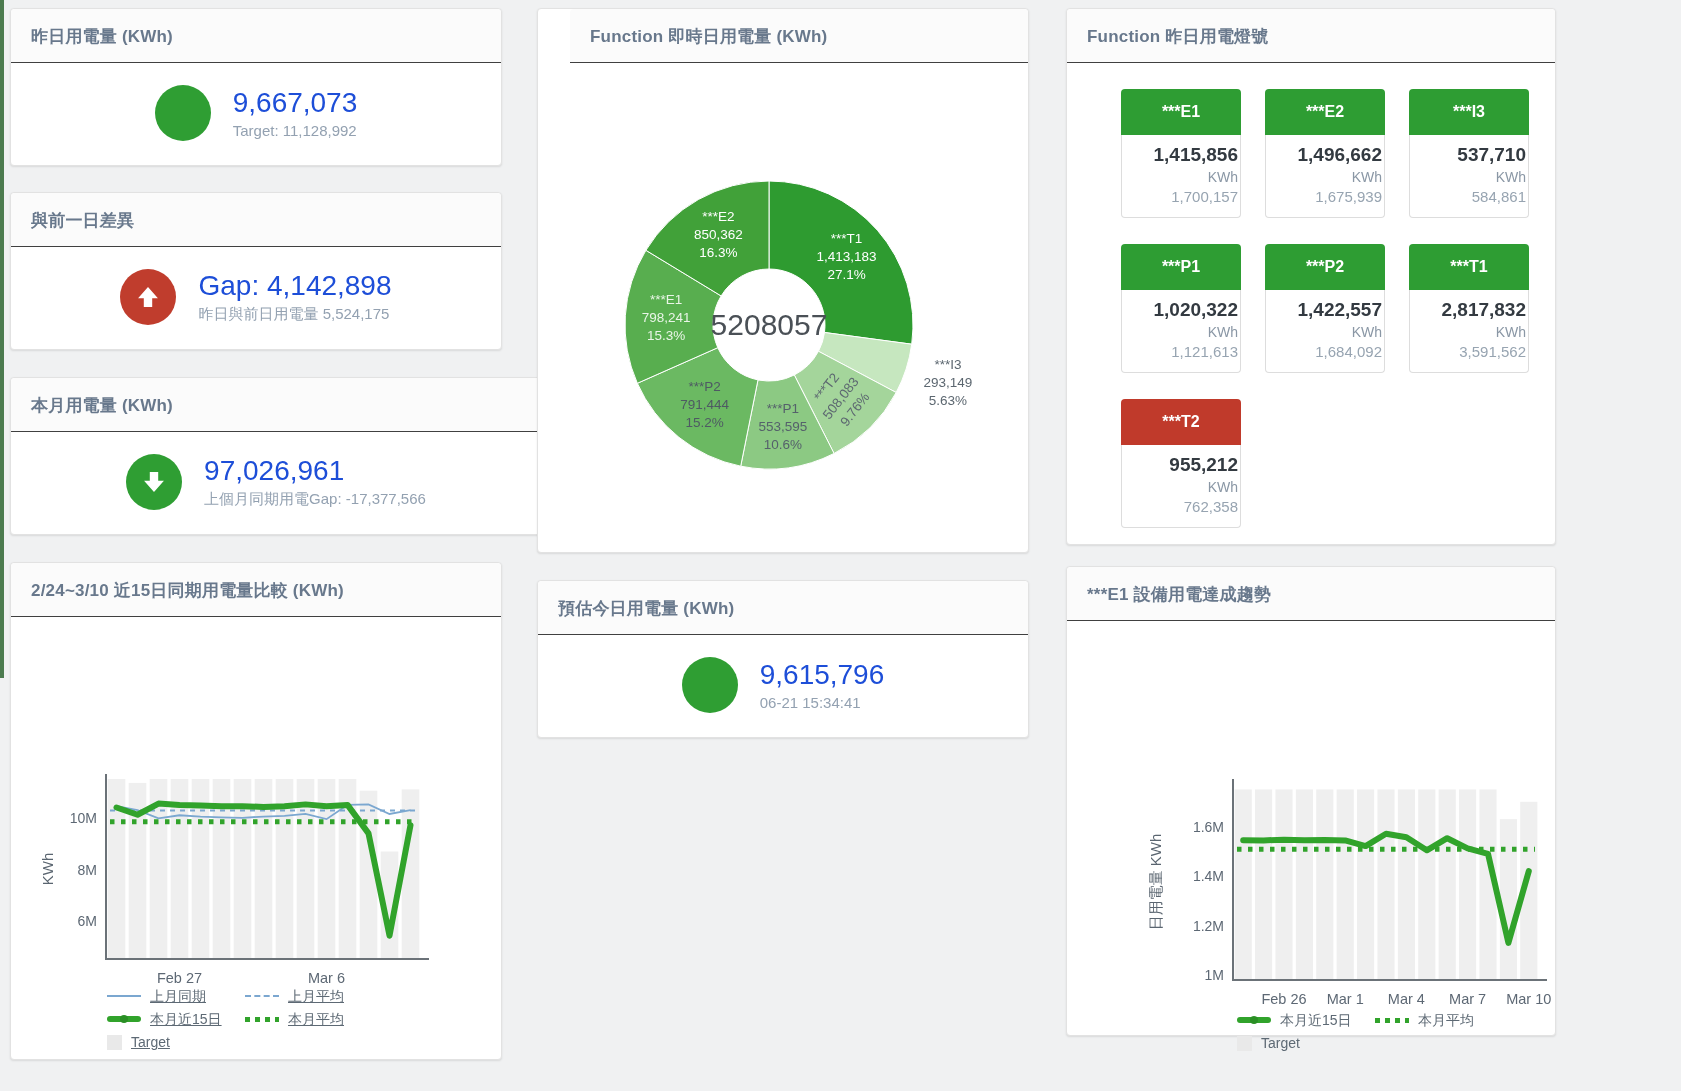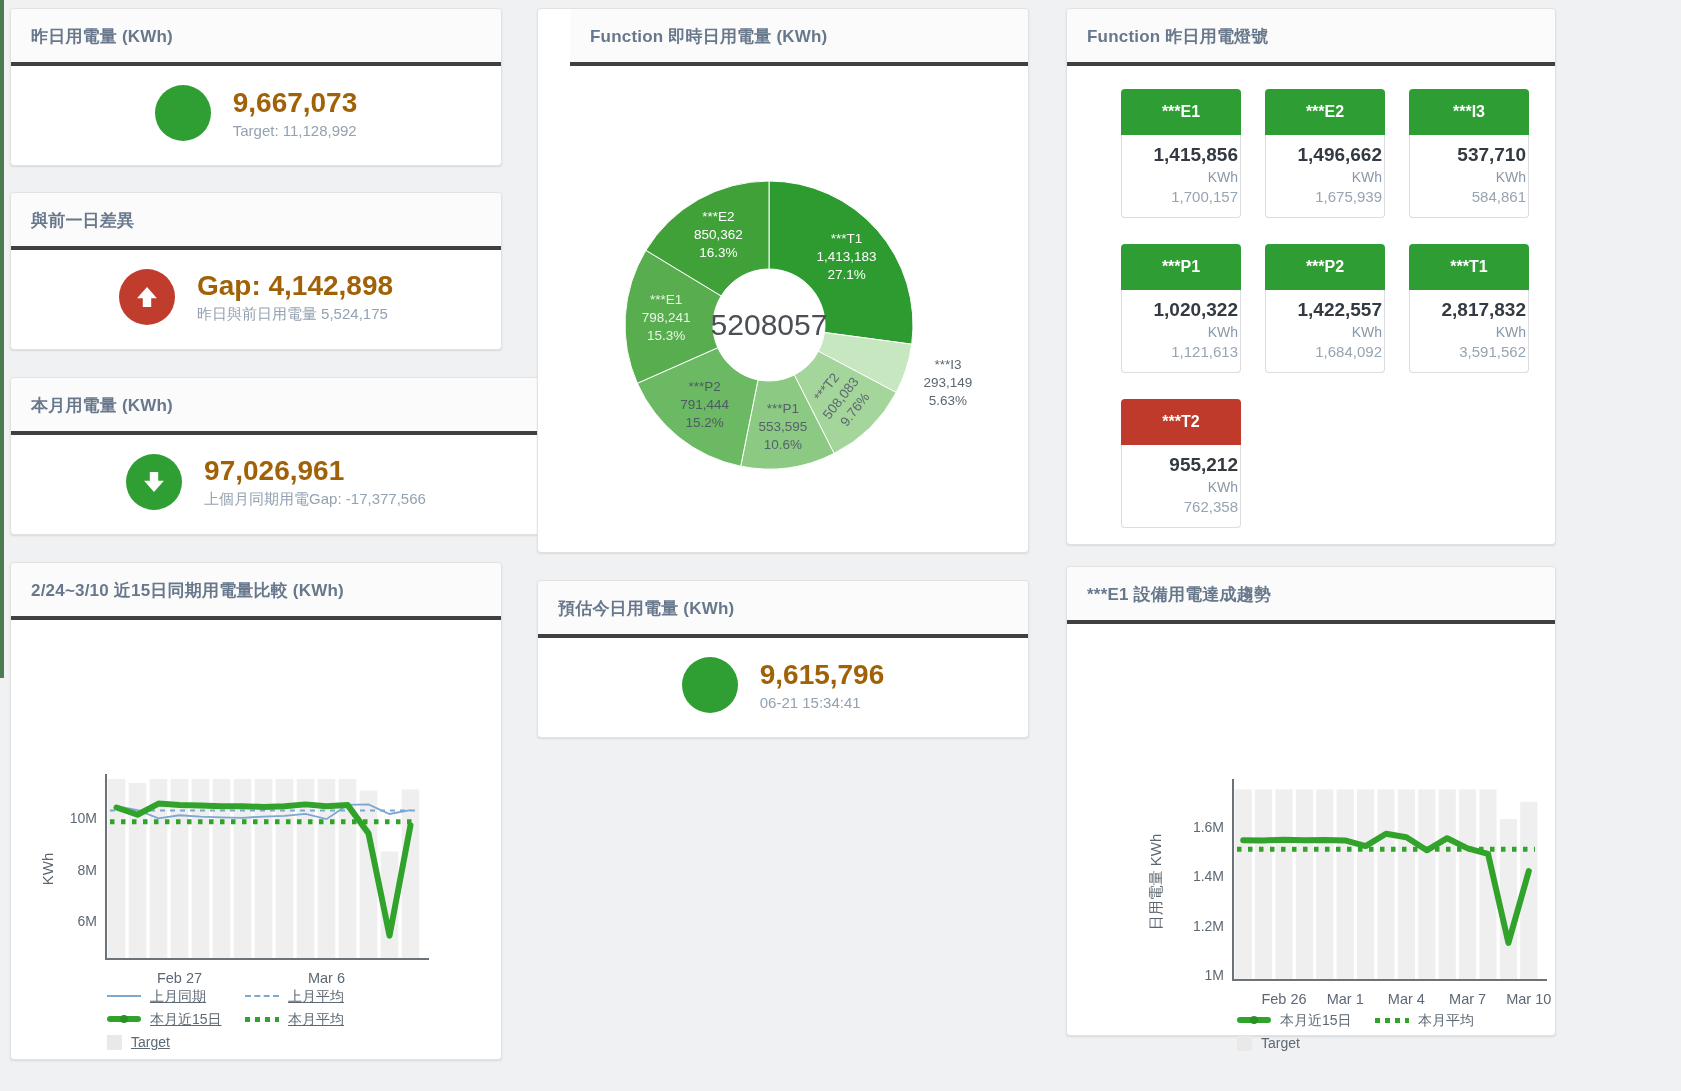--- a/index.html
+++ b/index.html
@@ -8,31 +8,31 @@
     background:#f0f1f2;
     font-family:"Liberation Sans","DejaVu Sans",sans-serif;
     color:#343b43;
   }
   .edge-strip{position:absolute;left:0;top:0;width:4px;height:678px;background:#4c7b4f;}
   .panel{
     position:absolute;background:#fff;border:1px solid #e2e2e2;border-radius:4px;
     box-shadow:0 1px 2px rgba(0,0,0,.10);box-sizing:border-box;
   }
   .panel-header{
-    background:#fbfbfb;border-bottom:4px solid #404040;border-radius:4px 4px 0 0;
+    background:#fbfbfb;border-bottom:1px solid #404040;border-radius:4px 4px 0 0;
     padding:16px 20px 14px;font-size:17px;font-weight:700;color:#68788c;letter-spacing:.2px;
   }
   
   .stat-body{position:absolute;left:0;right:0;top:52px;bottom:0;display:flex;align-items:center;justify-content:center;gap:22px;}
   .circle{width:56px;height:56px;border-radius:50%;display:flex;align-items:center;justify-content:center;flex:0 0 auto;}
   .c-green{background:#2f9e33;}
   .c-red{background:#c03d2d;}
   .circle svg{width:28px;height:28px;}
   .stat-text{display:flex;flex-direction:column;}
-  .stat-value{font-size:28px;font-weight:700;color:#a16207;line-height:1.15;}
+  .stat-value{font-size:28px;font-weight:400;color:#1d4ed8;line-height:1.15;}
   .stat-sub{font-size:15px;color:#93a1b1;margin-top:3px;}
   
   #tiles{position:absolute;left:54px;top:80px;display:grid;grid-template-columns:repeat(3,120px);gap:26px 24px;}
   .tile{width:120px;}
   .tile-head{color:#fff;font-weight:700;font-size:16px;text-align:center;padding:14px 0;border-radius:4px 4px 0 0;}
   .th-green{background:#2e9d33;}
   .th-red{background:#c03a2b;}
   .tile-body{background:#fff;border:1px solid #ddd;border-top:none;border-radius:0 0 4px 4px;text-align:right;padding:9px 2px 12px;}
   .tile-value{font-size:19px;font-weight:700;color:#333a41;}
   .tile-unit{font-size:14px;color:#8a97a5;margin-top:3px;}

